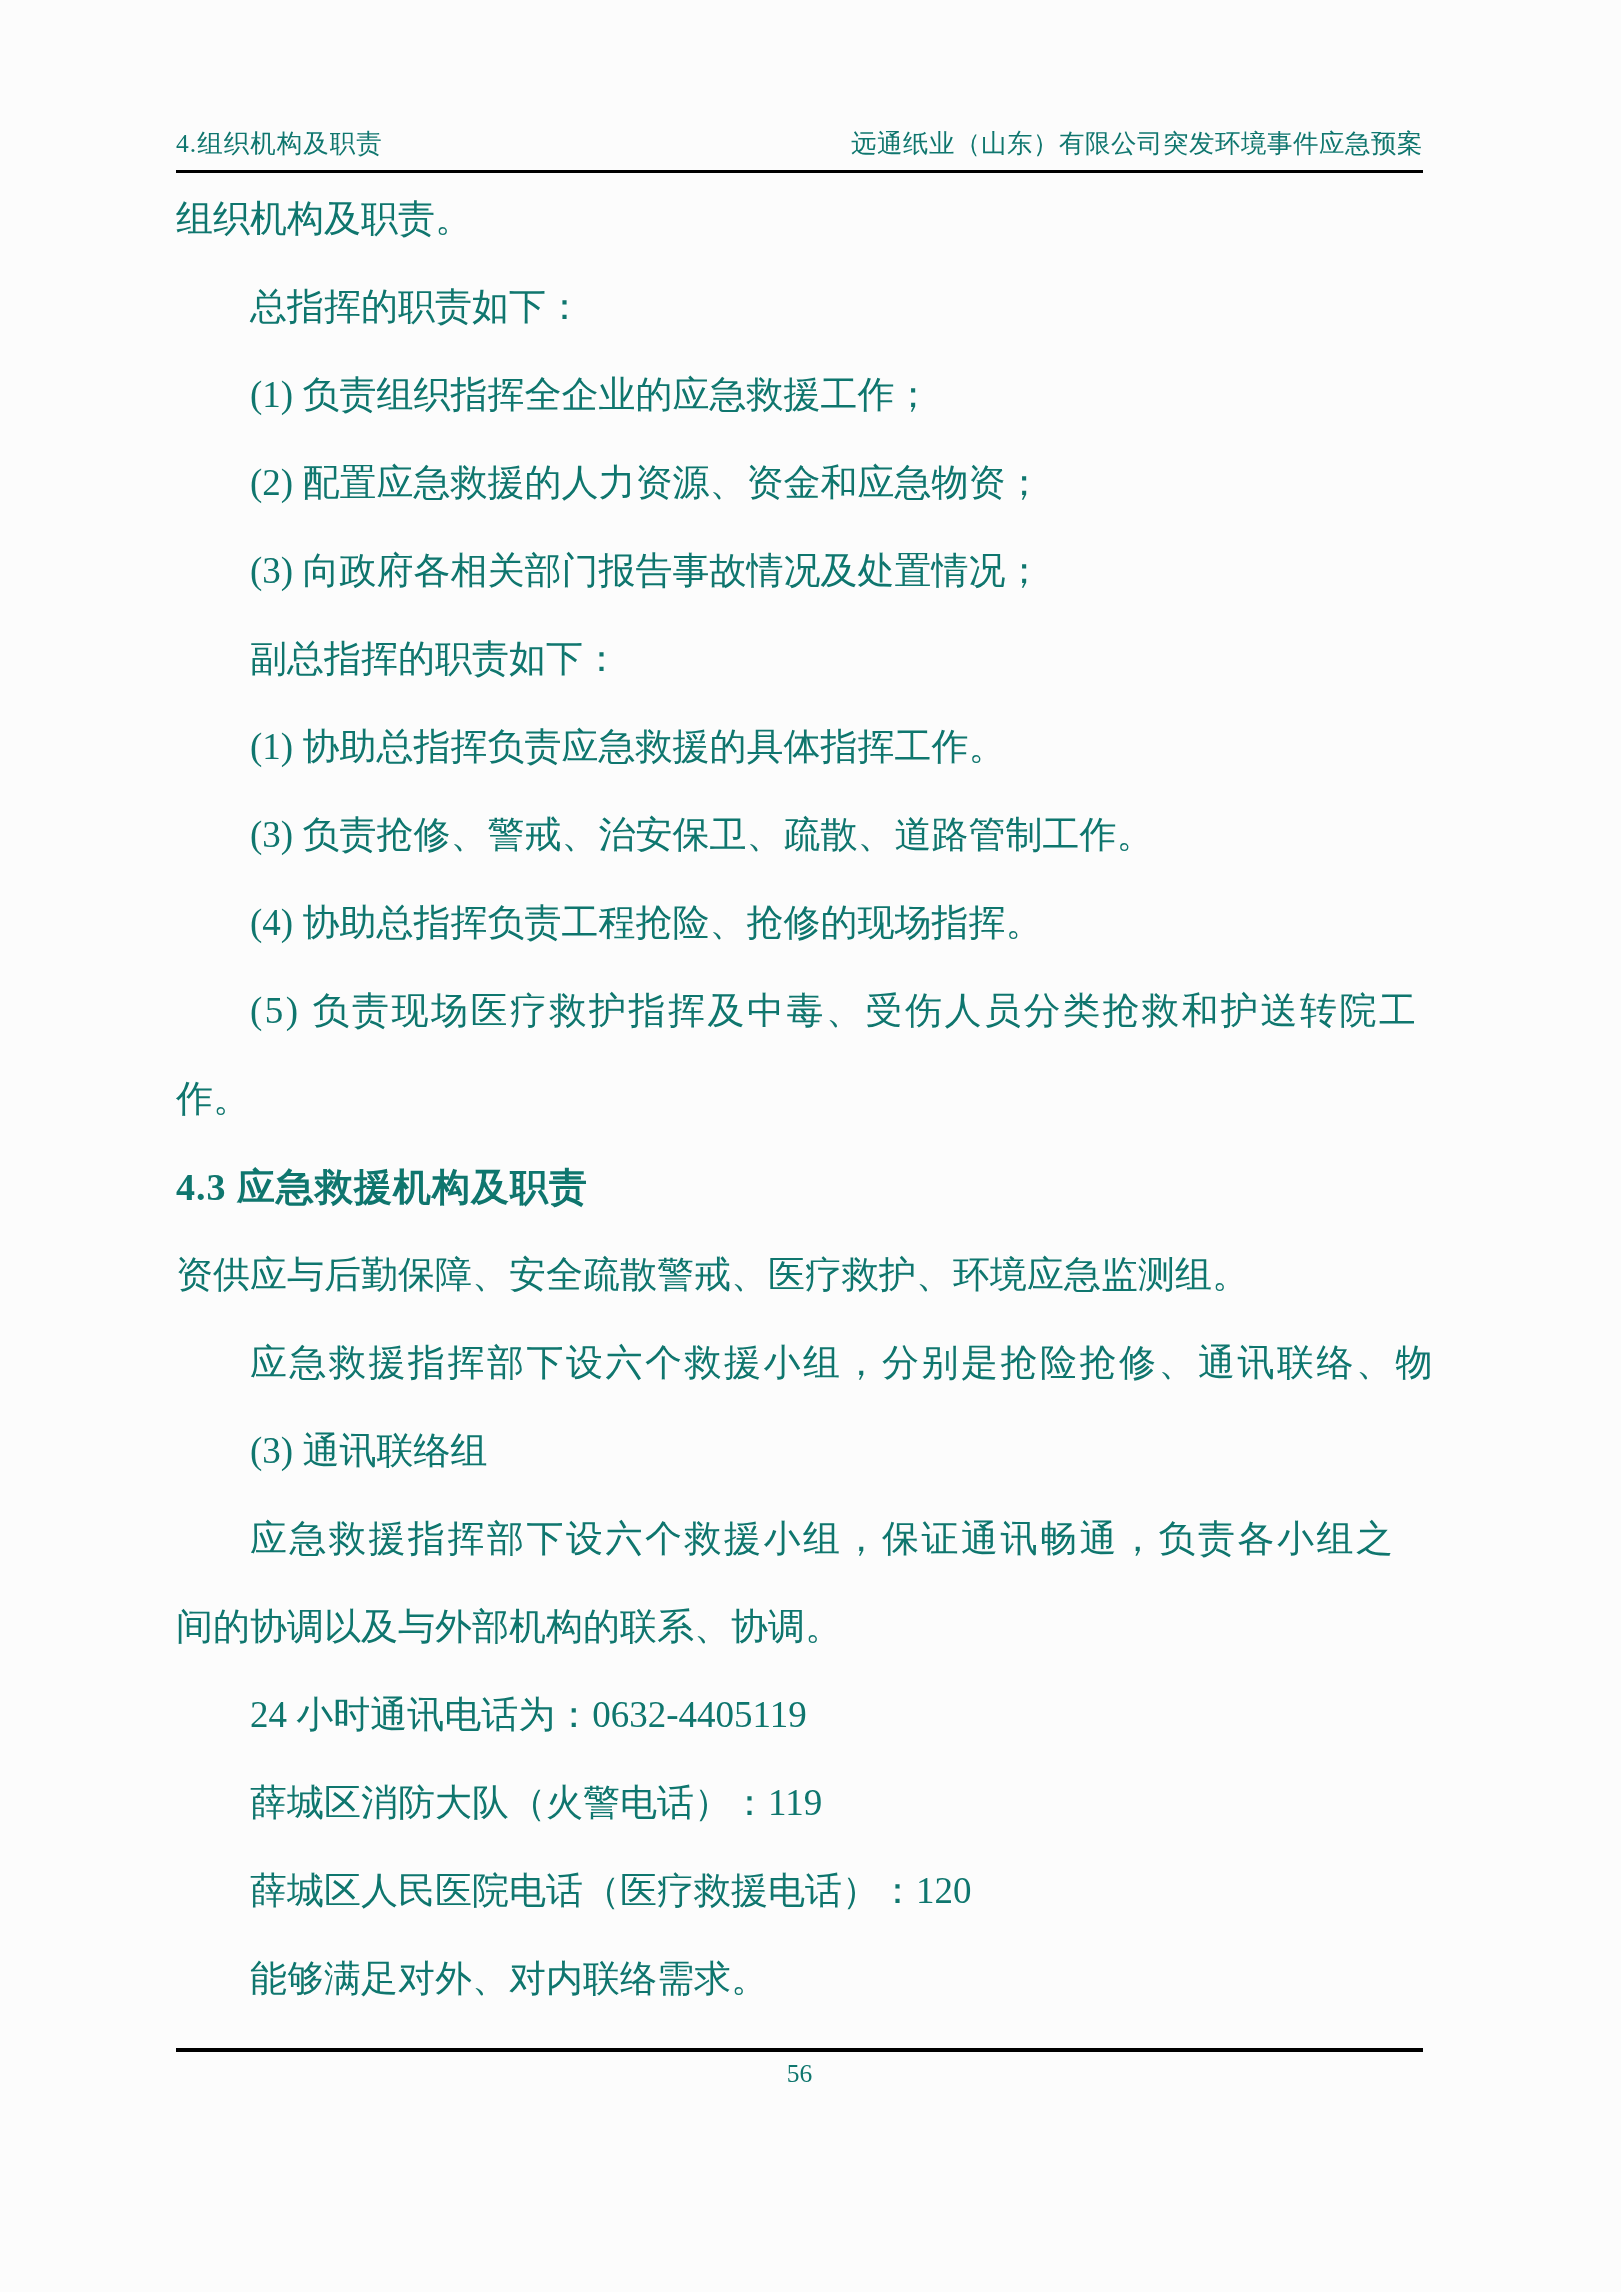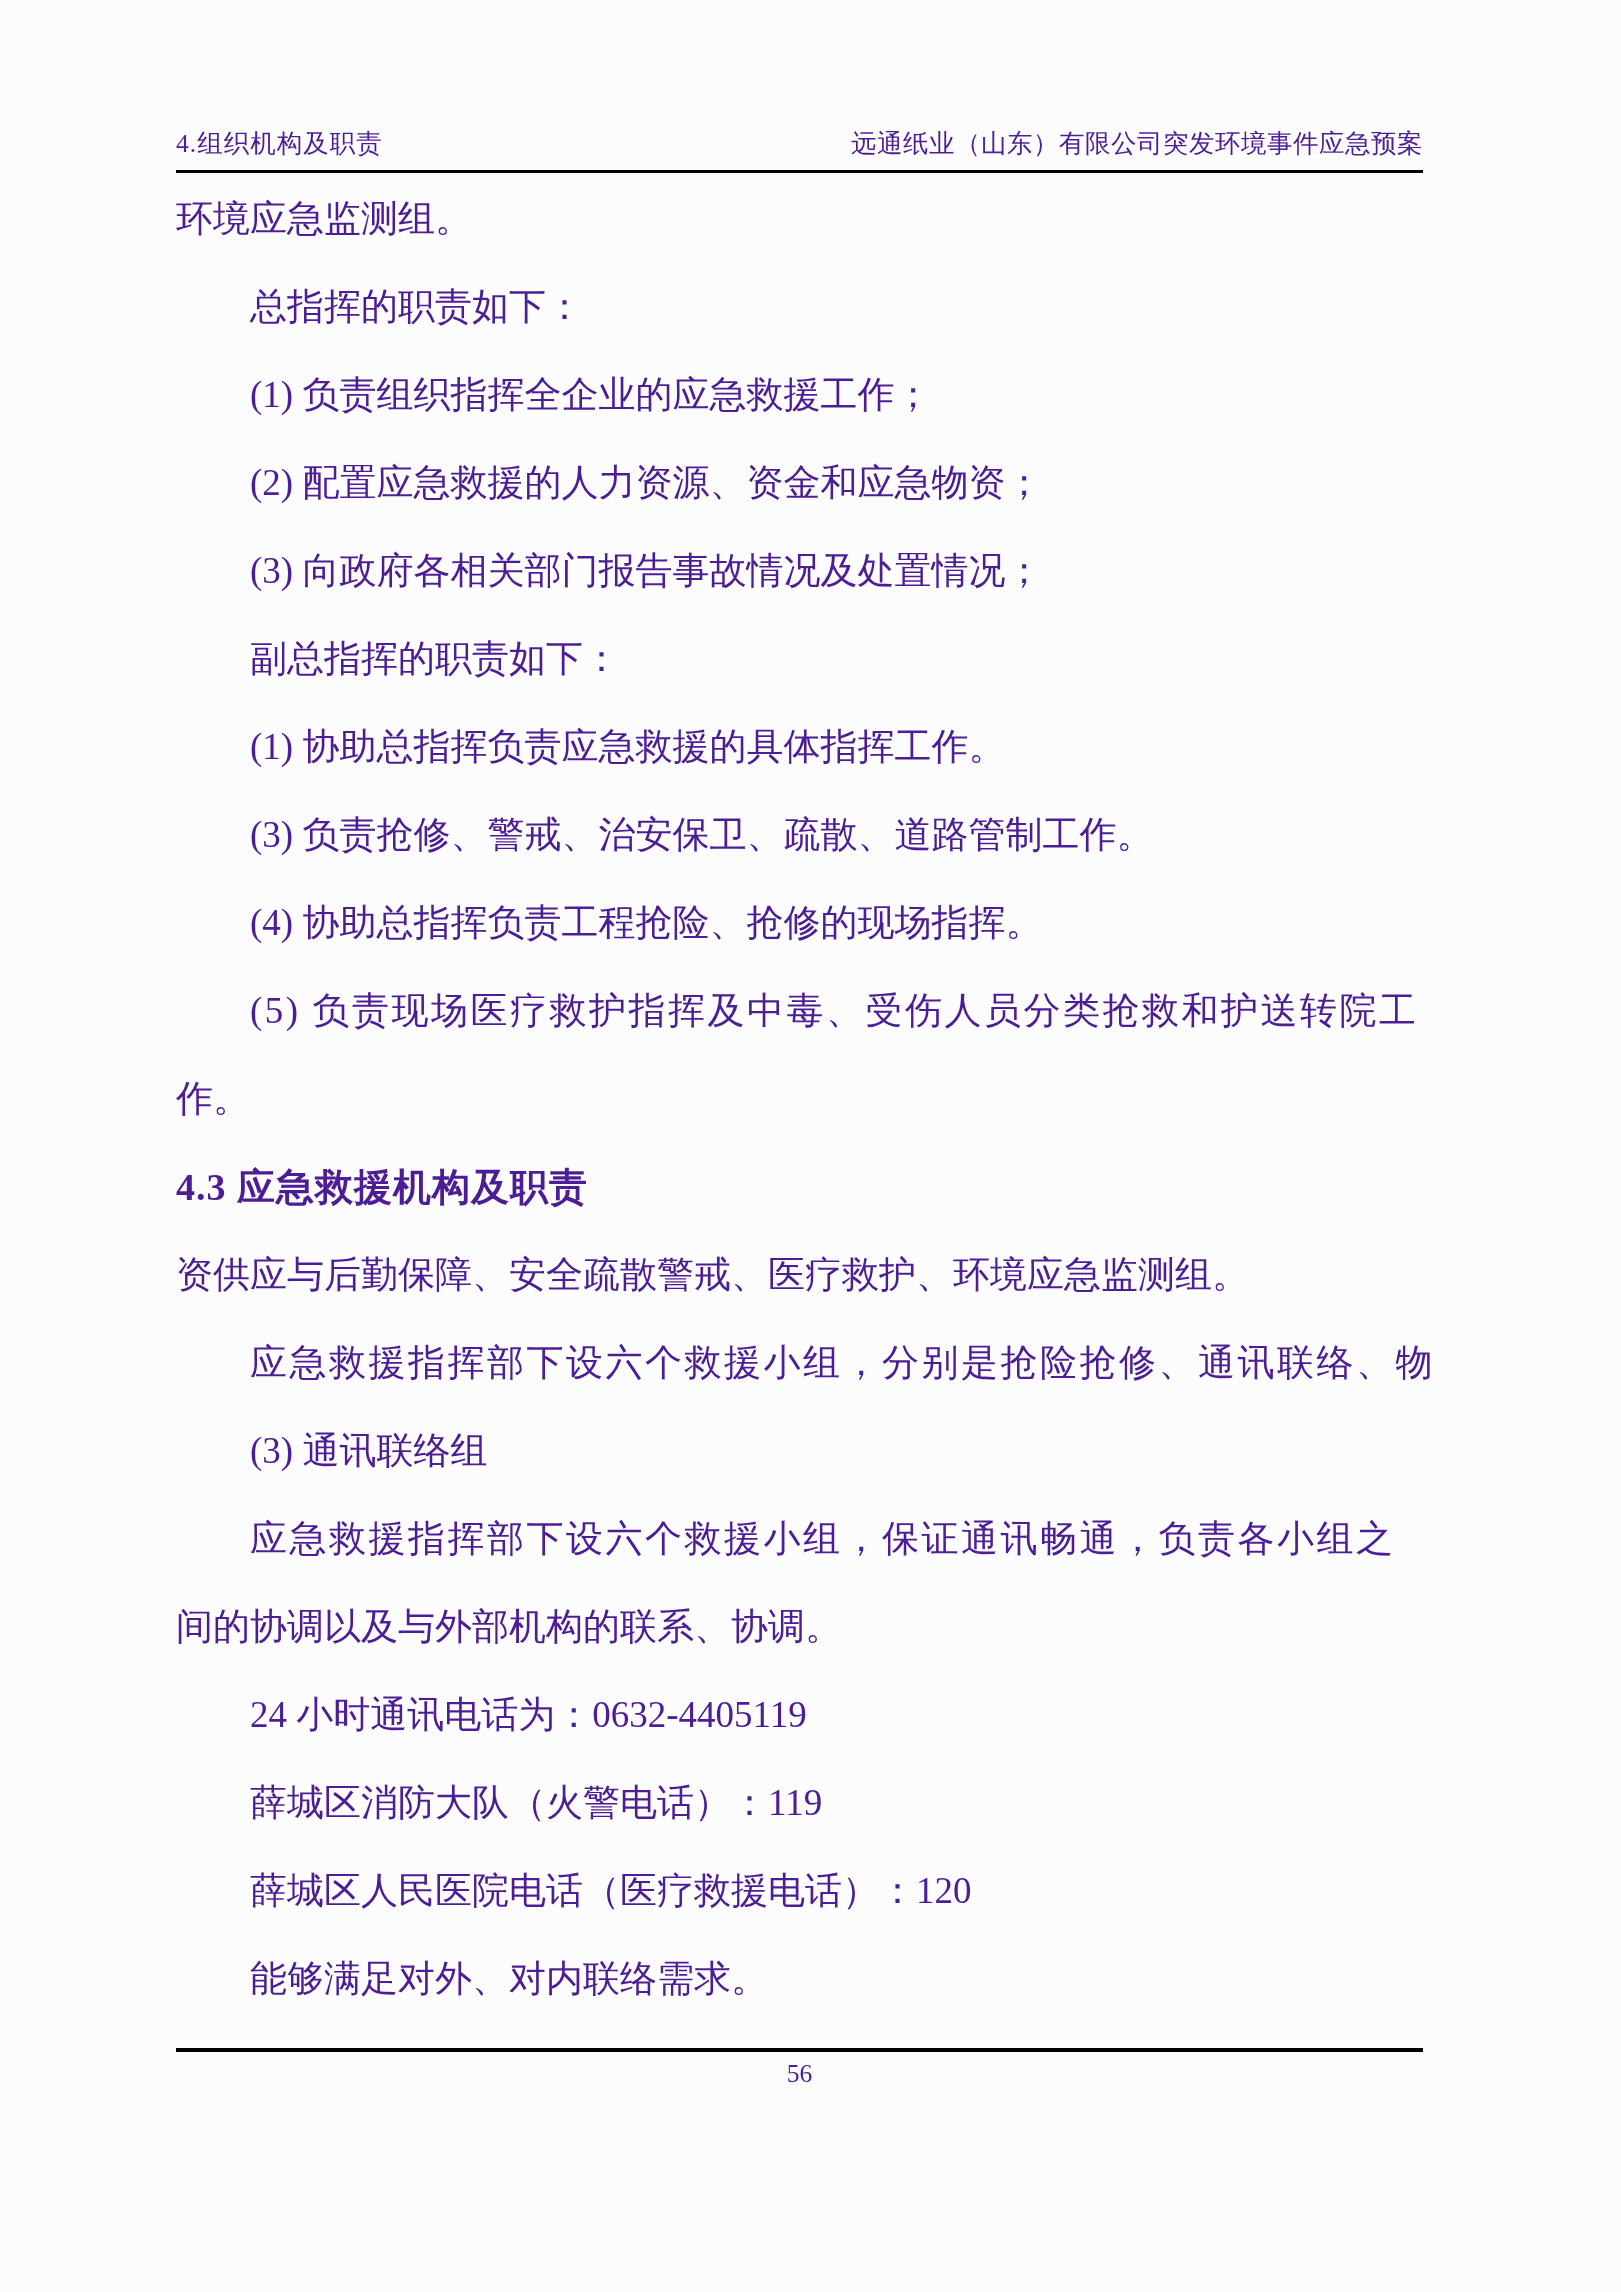--- a/index.html
+++ b/index.html
@@ -6,21 +6,21 @@
     margin: 0;
     padding: 0;
     background: #e8e8e8;
     font-family: "Liberation Serif", "DejaVu Serif", serif;
   }
   .page {
     position: relative;
     width: 1621px;
     height: 2293px;
     background: #fcfcfc;
-    color: #4c1d95;
+    color: #0f766e;
     box-sizing: border-box;
     padding: 127px 198px 0 176px;
     overflow: hidden;
   }
   .header {
     display: flex;
     justify-content: space-between;
     align-items: flex-end;
     font-size: 25.5px;
     line-height: 33px;
@@ -59,21 +59,21 @@
 <body>
 
 <div class="page">
 
   <div class="header">
     <span class="section-label">4.组织机构及职责</span>
     <span class="doc-title">远通纸业（山东）有限公司突发环境事件应急预案</span>
   </div>
 
   <div class="body">
-    <p class="line">环境应急监测组。</p>
+    <p class="line">组织机构及职责。</p>
     <p class="line indent bold">总指挥的职责如下：</p>
     <p class="line indent">(1) 负责组织指挥全企业的应急救援工作；</p>
     <p class="line indent">(2) 配置应急救援的人力资源、资金和应急物资；</p>
     <p class="line indent">(3) 向政府各相关部门报告事故情况及处置情况；</p>
     <p class="line indent bold">副总指挥的职责如下：</p>
     <p class="line indent">(1) 协助总指挥负责应急救援的具体指挥工作。</p>
     <p class="line indent">(3) 负责抢修、警戒、治安保卫、疏散、道路管制工作。</p>
     <p class="line indent">(4) 协助总指挥负责工程抢险、抢修的现场指挥。</p>
     <p class="line indent stretch">(5) 负责现场医疗救护指挥及中毒、受伤人员分类抢救和护送转院工</p>
     <p class="line">作。</p>

